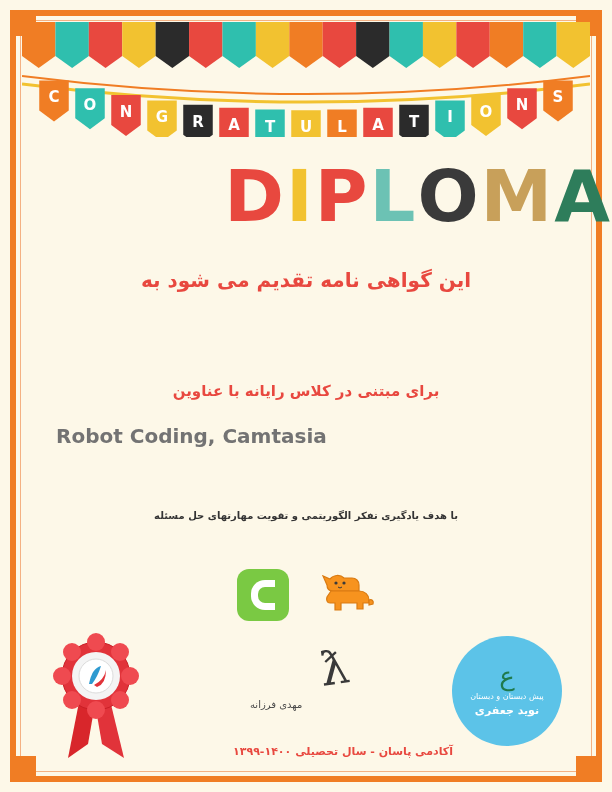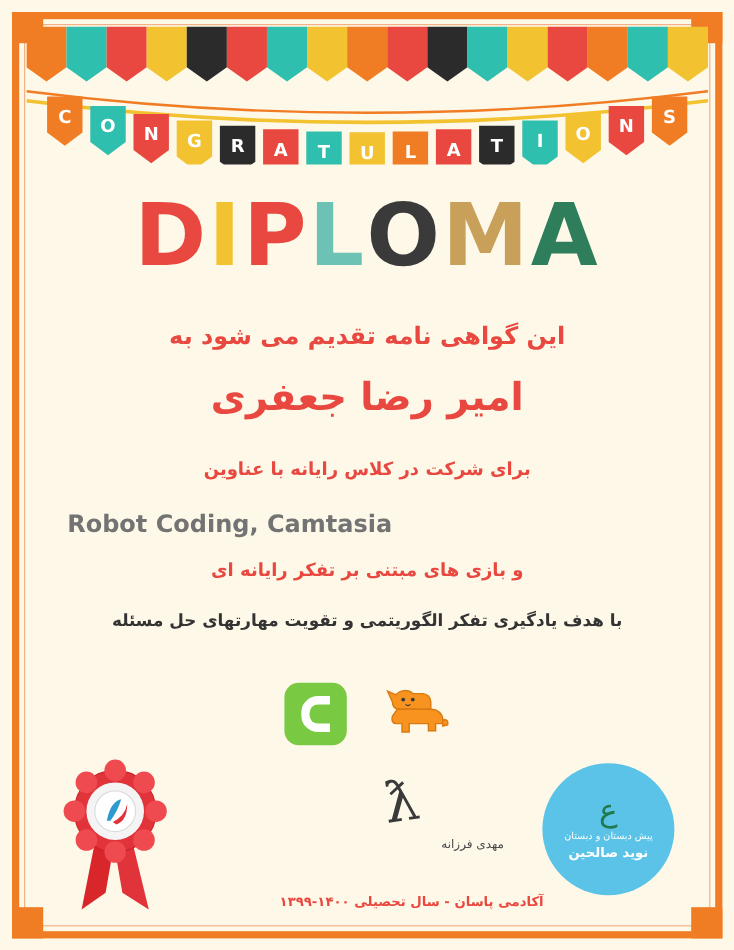--- a/index.html
+++ b/index.html
@@ -60,21 +60,21 @@
     text-anchor: middle;
     letter-spacing: 0px;
   }
 
   
   #diploma-title {
     position: absolute;
     top: 160px;
     left: 0;
     width: 612px;
-    text-align: center;
+    text-align: right;
     font-family: "DejaVu Sans", sans-serif;
     font-weight: bold;
     font-size: 72px;
     letter-spacing: 2px;
     line-height: 1;
   }
   #diploma-title span { display: inline-block; }
 
   
   .rtl {
@@ -114,21 +114,21 @@
   #line-course-extra {
     position: absolute;
     top: 466px; left: 56px; width: 500px;
     font-size: 15px;
     font-weight: bold;
     color: #e8483f;
   }
   #line-goal {
     position: absolute;
     top: 510px; left: 40px; width: 532px;
-    font-size: 14px;
+    font-size: 10px;
     font-weight: bold;
     color: #333333;
   }
 
   
   #logos {
     position: absolute;
     top: 560px;
     left: 0;
     width: 612px;
@@ -184,21 +184,21 @@
     line-height: 1;
     transform: rotate(-8deg);
     height: 52px;
   }
   .sig-text {
     direction: rtl;
     font-size: 10px;
     color: #4a4a4a;
     line-height: 1.5;
     font-family: "DejaVu Sans", sans-serif;
-    text-align: right;
+    text-align: left;
   }
 
   
   #seal {
     position: absolute;
     right: 50px;
     top: 636px;
     width: 110px;
     height: 110px;
   }
@@ -346,24 +346,22 @@
             <path d="M521.24 58.408 L550.76 58.408 L550.76 88.408 L536 99.408 L521.24 88.408 Z" fill="#f07d24"></path>
             <text class="bunt-letter" x="536" y="80.408">S</text>
           </g>
         </g>
     </svg>
   </div>
 
   <div id="diploma-title"><span style="color: rgb(232, 72, 63);">D</span><span style="color: rgb(242, 194, 48);">I</span><span style="color: rgb(232, 72, 63);">P</span><span style="color: rgb(108, 194, 180);">L</span><span style="color: rgb(58, 58, 58);">O</span><span style="color: rgb(200, 160, 90);">M</span><span style="color: rgb(46, 125, 91);">A</span></div>
 
   <div id="line-presented" class="rtl">این گواهی نامه تقدیم می شود به</div>
-  <div id="recipient-name" class="rtl">امیر رضا جعفری</div>
-  <div id="line-course-intro" class="rtl">برای شرکت در کلاس رایانه با عناوین</div>
+  <div id="line-course-intro" class="rtl">برای مبتنی در کلاس رایانه با عناوین</div>
   <div id="course-titles">Robot Coding, Camtasia</div>
-  <div id="line-course-extra" class="rtl">و بازی های مبتنی بر تفکر رایانه ای</div>
   <div id="line-goal" class="rtl">با هدف یادگیری تفکر الگوریتمی و تقویت مهارتهای حل مسئله</div>
 
   <div id="logos">
     <div id="camtasia-logo"></div>
     <div id="scratch-cat">
       <svg width="56" height="52" viewBox="0 0 56 52" xmlns="http://www.w3.org/2000/svg">
         <g fill="#f7931e" stroke="#d97b12" stroke-width="1.2">
           <path d="M8 16 L4 7 L11 10 C14 6 21 5 25 9 L33 9 C37 9 40 12 40 16 L40 22 L14 22 C10 22 8 20 8 16 Z"></path>
           <path d="M12 22 L40 22 C46 22 50 26 50 31 L50 34 L44 34 L44 40 L38 40 L38 34 L22 34 L22 41 L16 41 L16 34 L11 34 C8 34 7 31 8 28 Z"></path>
           <path d="M50 31 C53 30 55 32 54 35 L50 36 Z"></path>
@@ -401,19 +399,19 @@
 
   <div id="signature-block">
     <div id="signature-mark">ƛ</div>
     <div class="sig-text">مهدی فرزانه</div>
   </div>
 
   <div id="seal">
     <div id="seal-inner">
       <div id="seal-mark">ع</div>
       <div class="seal-text">پیش دبستان و دبستان</div>
-      <div class="seal-text main">نوید صالحین</div>
+      <div class="seal-text main">نوید جعفری</div>
     </div>
   </div>
 
   <div id="footer-line">آکادمی پاسان - سال تحصیلی ۱۴۰۰-۱۳۹۹</div>
 
 </div>
 
 </body></html>

